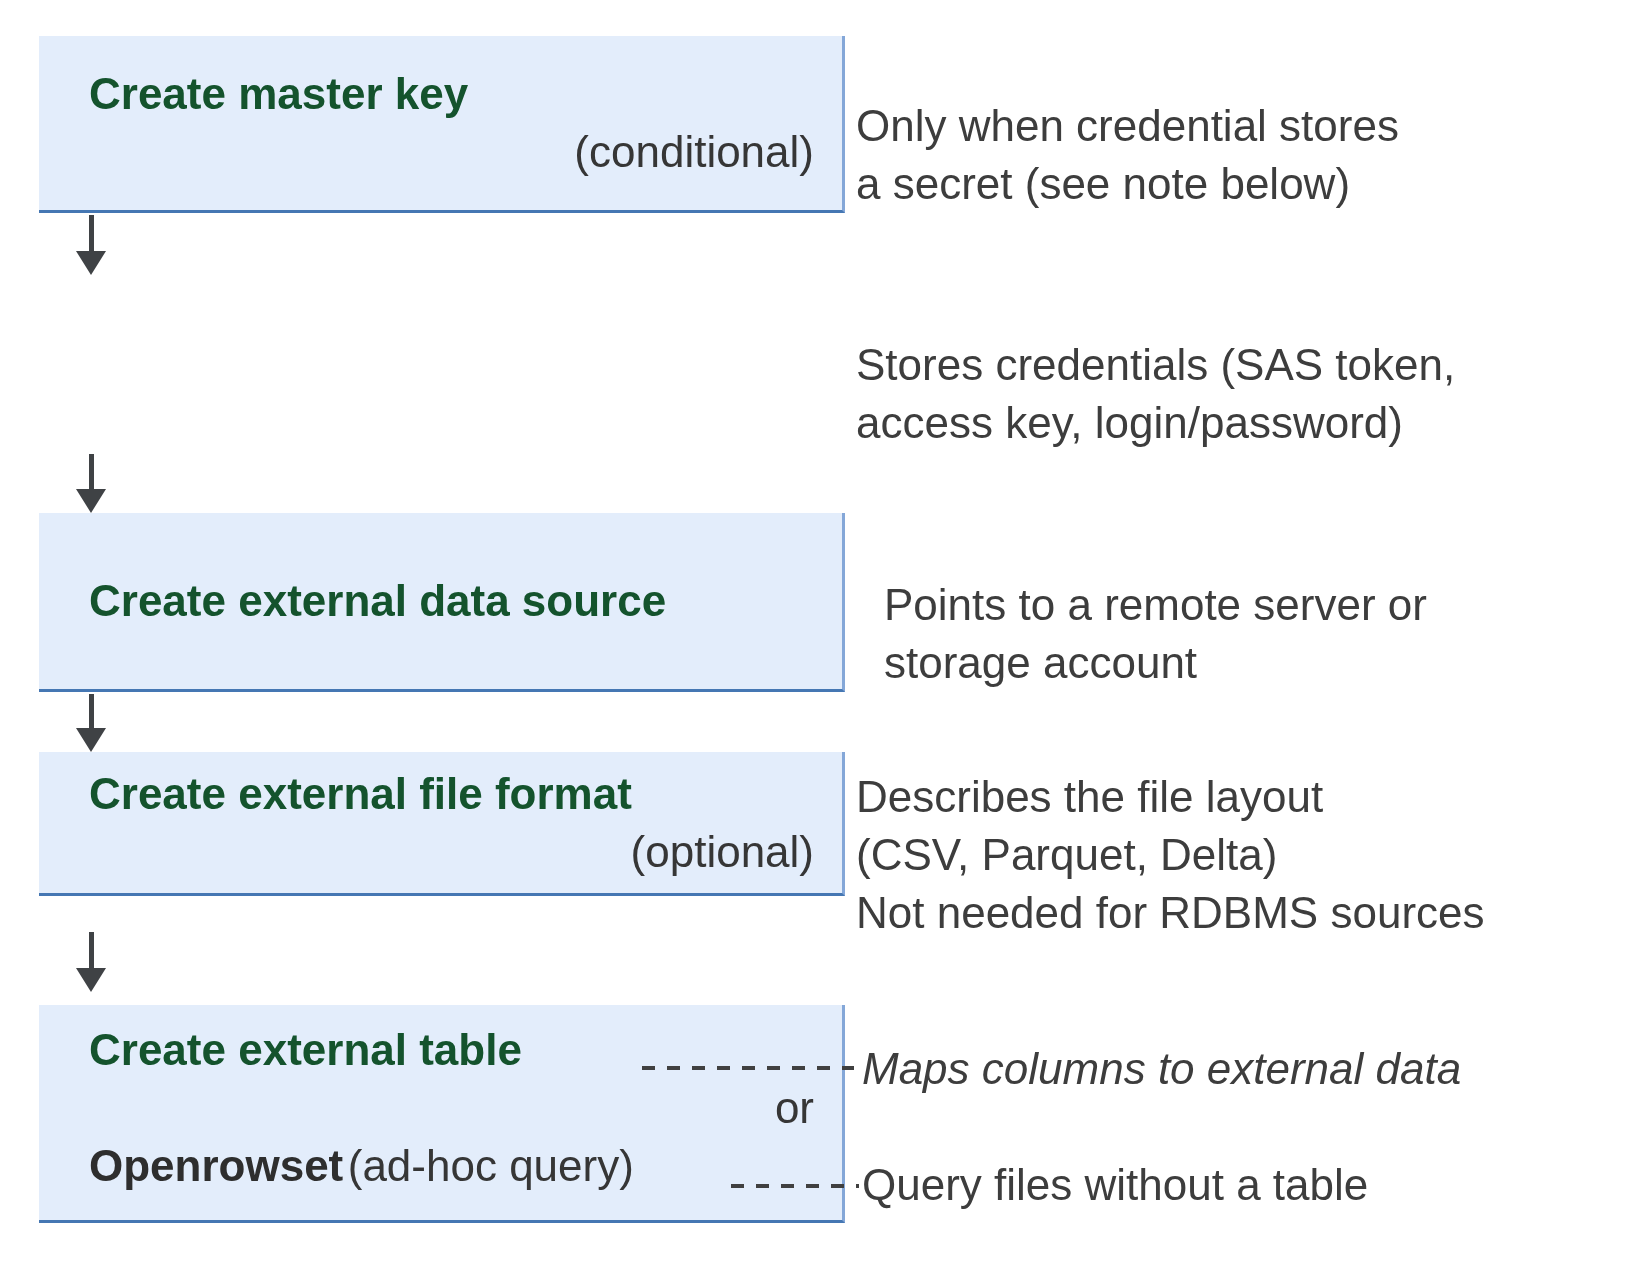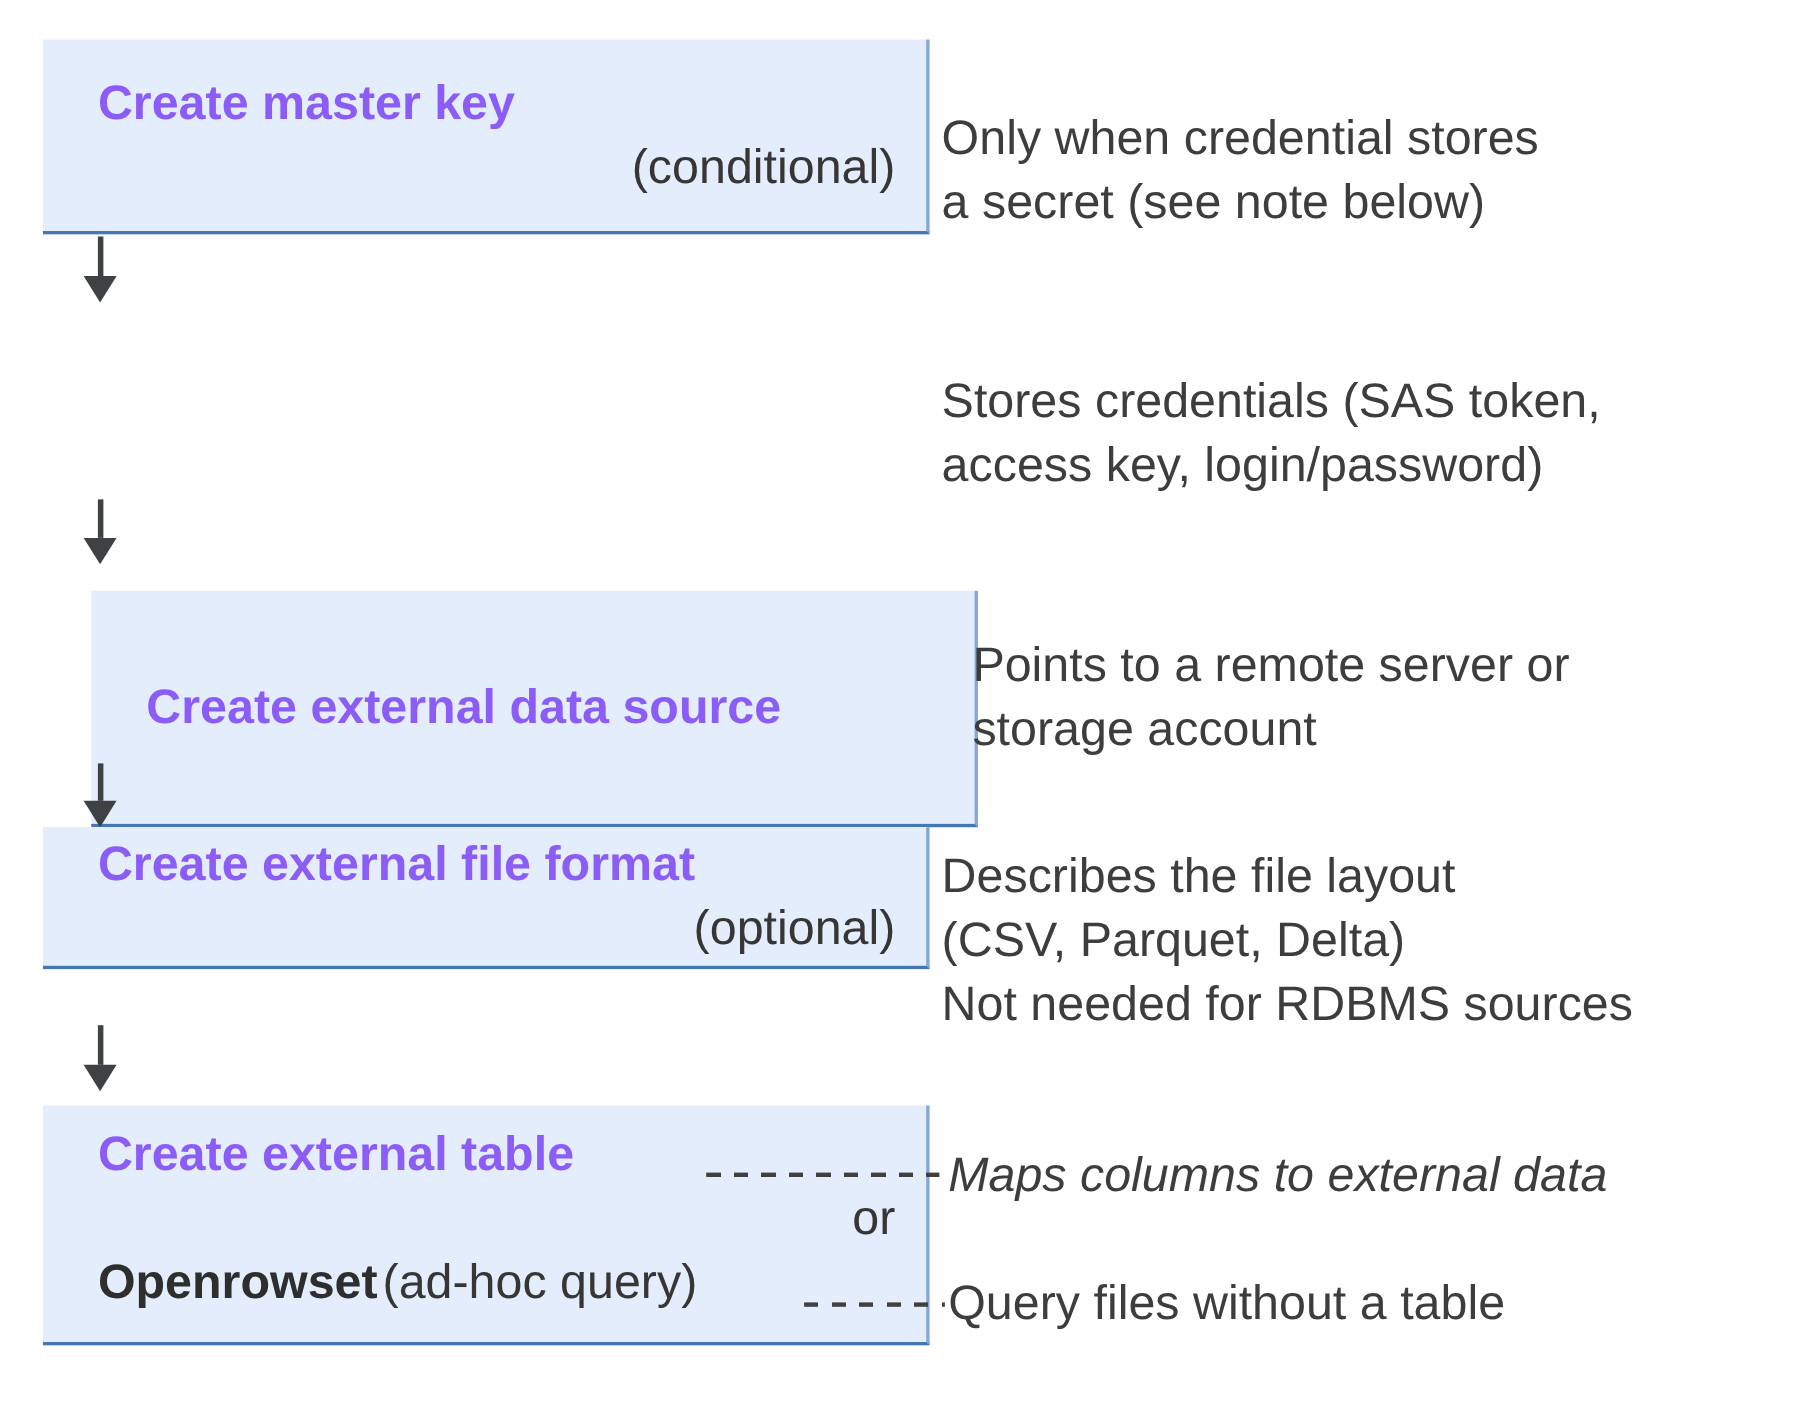--- a/index.html
+++ b/index.html
@@ -24,28 +24,28 @@
     border-bottom: 3px solid #4577b3;
     box-sizing: border-box;
     display: flex;
     flex-direction: column;
     justify-content: center;
     padding-left: 50px;
     padding-right: 28px;
   }
   .b1 { top: 36px;   height: 177px; }
   .b2 { top: 275px;  height: 177px; }
-  .b3 { top: 537px;  height: 215px; margin-left: 44px; }
-  .b4 { top: 752px;  height: 129px; }
+  .b3 { top: 513px;  height: 179px; }
+  .b4 { top: 752px;  height: 144px; }
   .b5 { top: 1005px; height: 218px; }
 
   .title {
     font-size: 44px;
     font-weight: 700;
-    color: #8b5cf6;
+    color: #14532d;
     line-height: 58px;
     white-space: pre-line;
   }
   .note {
     font-size: 44px;
     font-weight: 400;
     color: #363636;
     line-height: 58px;
     text-align: right;
   }

